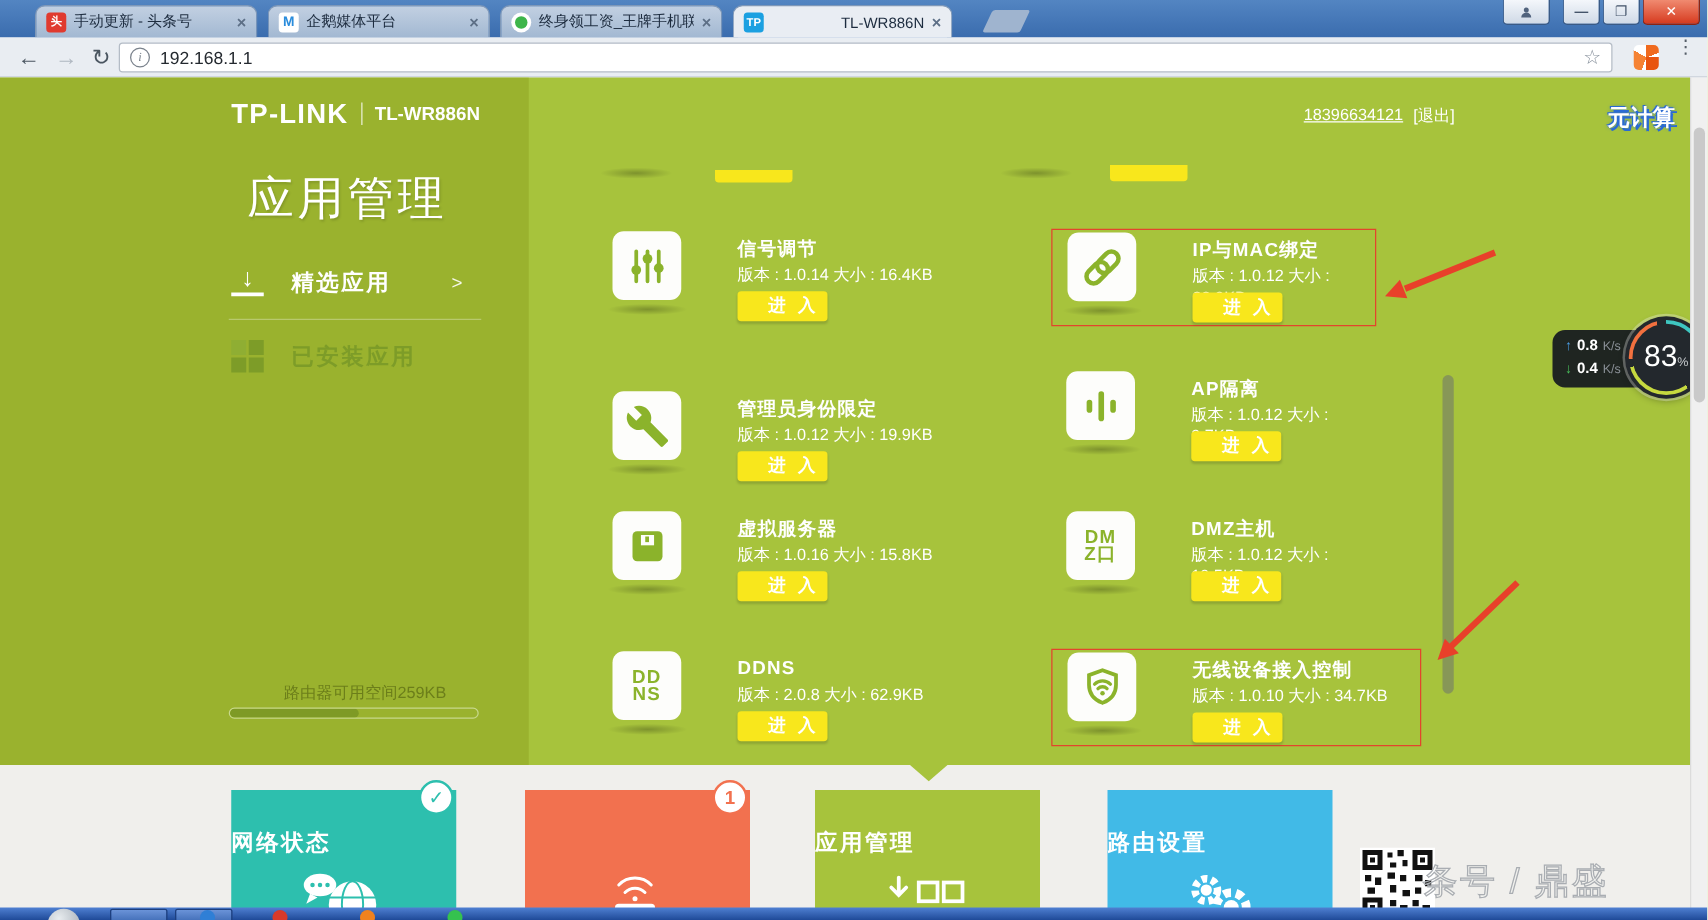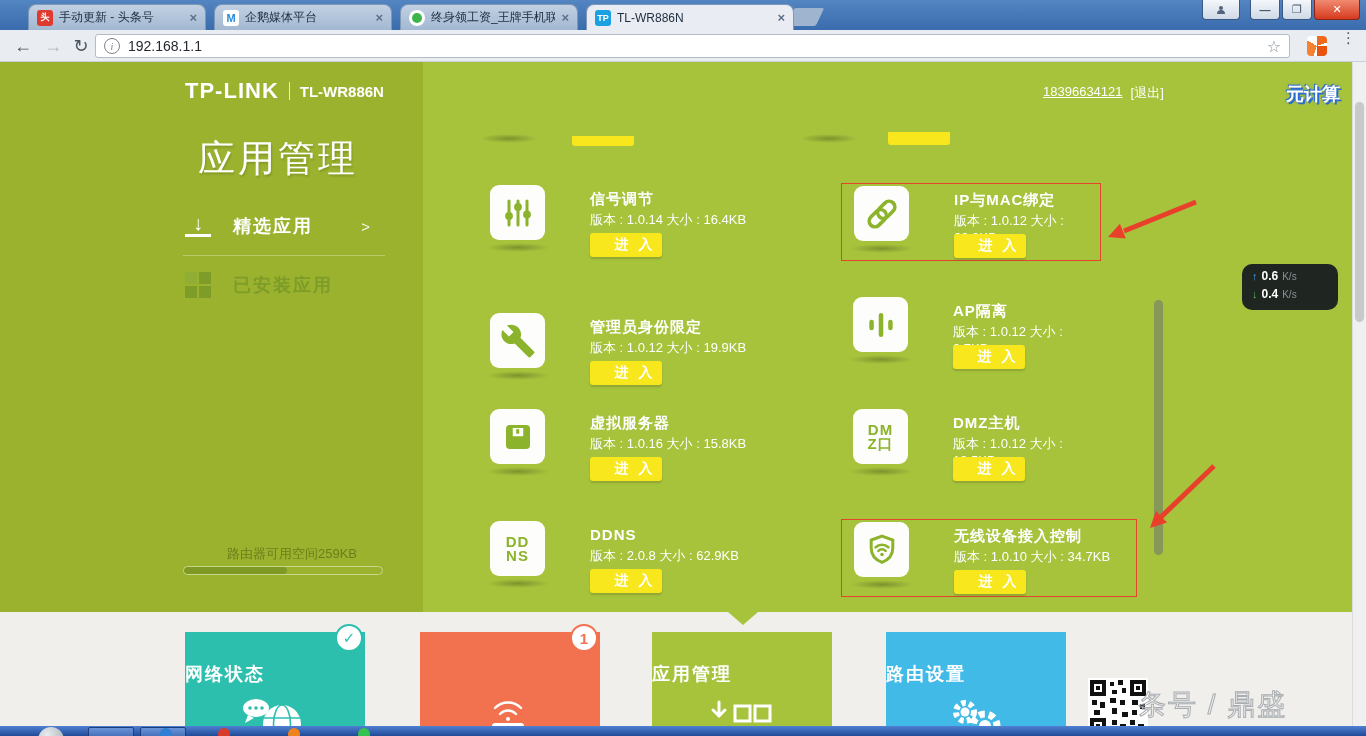--- a/index.html
+++ b/index.html
@@ -5,21 +5,21 @@
   html,body{margin:0;padding:0;background:#fff;}
   body{font-family:"Liberation Sans","DejaVu Sans",sans-serif;}
   #screen{position:relative;width:1366px;height:736px;overflow:hidden;background:#fff;}
 
   
   .tabstrip{position:absolute;left:0;top:0;width:100%;height:30px;
     background:linear-gradient(#5385c2,#3a6cae);}
   .tab{position:absolute;top:4px;height:26px;width:178px;border-radius:8px 8px 0 0;
     background:linear-gradient(#c2d0e2,#a2b8d2);display:flex;align-items:center;gap:6px;
     padding:0 8px;box-sizing:border-box;border:1px solid #7f98b8;border-bottom:none;}
-  .tab.active{background:#e9edf3;z-index:3;width:208px;}
+  .tab.active{background:#e9edf3;z-index:3;width:176px;text-align:right;}
   .tab .title{flex:1;font-size:12px;color:#1d2c3f;white-space:nowrap;overflow:hidden;}
   .tab .close{color:#5d6f86;font-size:13px;font-weight:bold;line-height:1;}
   .fav{width:16px;height:16px;border-radius:3px;flex:0 0 16px;display:flex;align-items:center;justify-content:center;
     font-size:9px;font-weight:bold;color:#fff;}
   .fav-toutiao{background:#e03a2f;}
   .fav-penguin{background:#fff;color:#2a8cdc;font-size:11px;}
   .fav-greenapp{background:#fff;color:#3db54a;border-radius:50%;}
   .fav-greenapp::after{content:"";width:10px;height:10px;border-radius:50%;background:#3db54a;}
   .fav-tplink{background:#1ba0e1;}
   .newtab-stub{position:absolute;left:790px;top:8px;width:30px;height:18px;background:#9fb4cf;
@@ -356,27 +356,34 @@
     <div class="app-meta">版本 : 1.0.10 大小 : 34.7KB</div>
     <button class="app-enter">进 入</button>
   </div>
       </div>
 
     <div class="content-scroll"></div>
 
     <div class="speed-pill">
       <div class="speed-row">
         <span class="arr up">↑</span>
-        <span class="val">0.6</span>
+        <span class="val">0.8</span>
         <span class="unit">K/s</span>
       </div>
       <div class="speed-row">
         <span class="arr down">↓</span>
         <span class="val">0.4</span>
         <span class="unit">K/s</span>
+      </div>
+    </div>
+    <div class="speed-circle">
+      <div class="speed-ring"></div>
+      <div class="speed-pct">
+        <span>83</span>
+        <span class="sign">%</span>
       </div>
     </div>
   </div>
 
   <div class="footer">
     <div class="notch"></div>
     <div id="nav-holder">
         <div class="nav-card" style="left: 185px; background: rgb(45, 191, 174);">
     <div class="lbl">网络状态</div>
     <div class="nicon"><svg viewBox="0 0 90 58">

